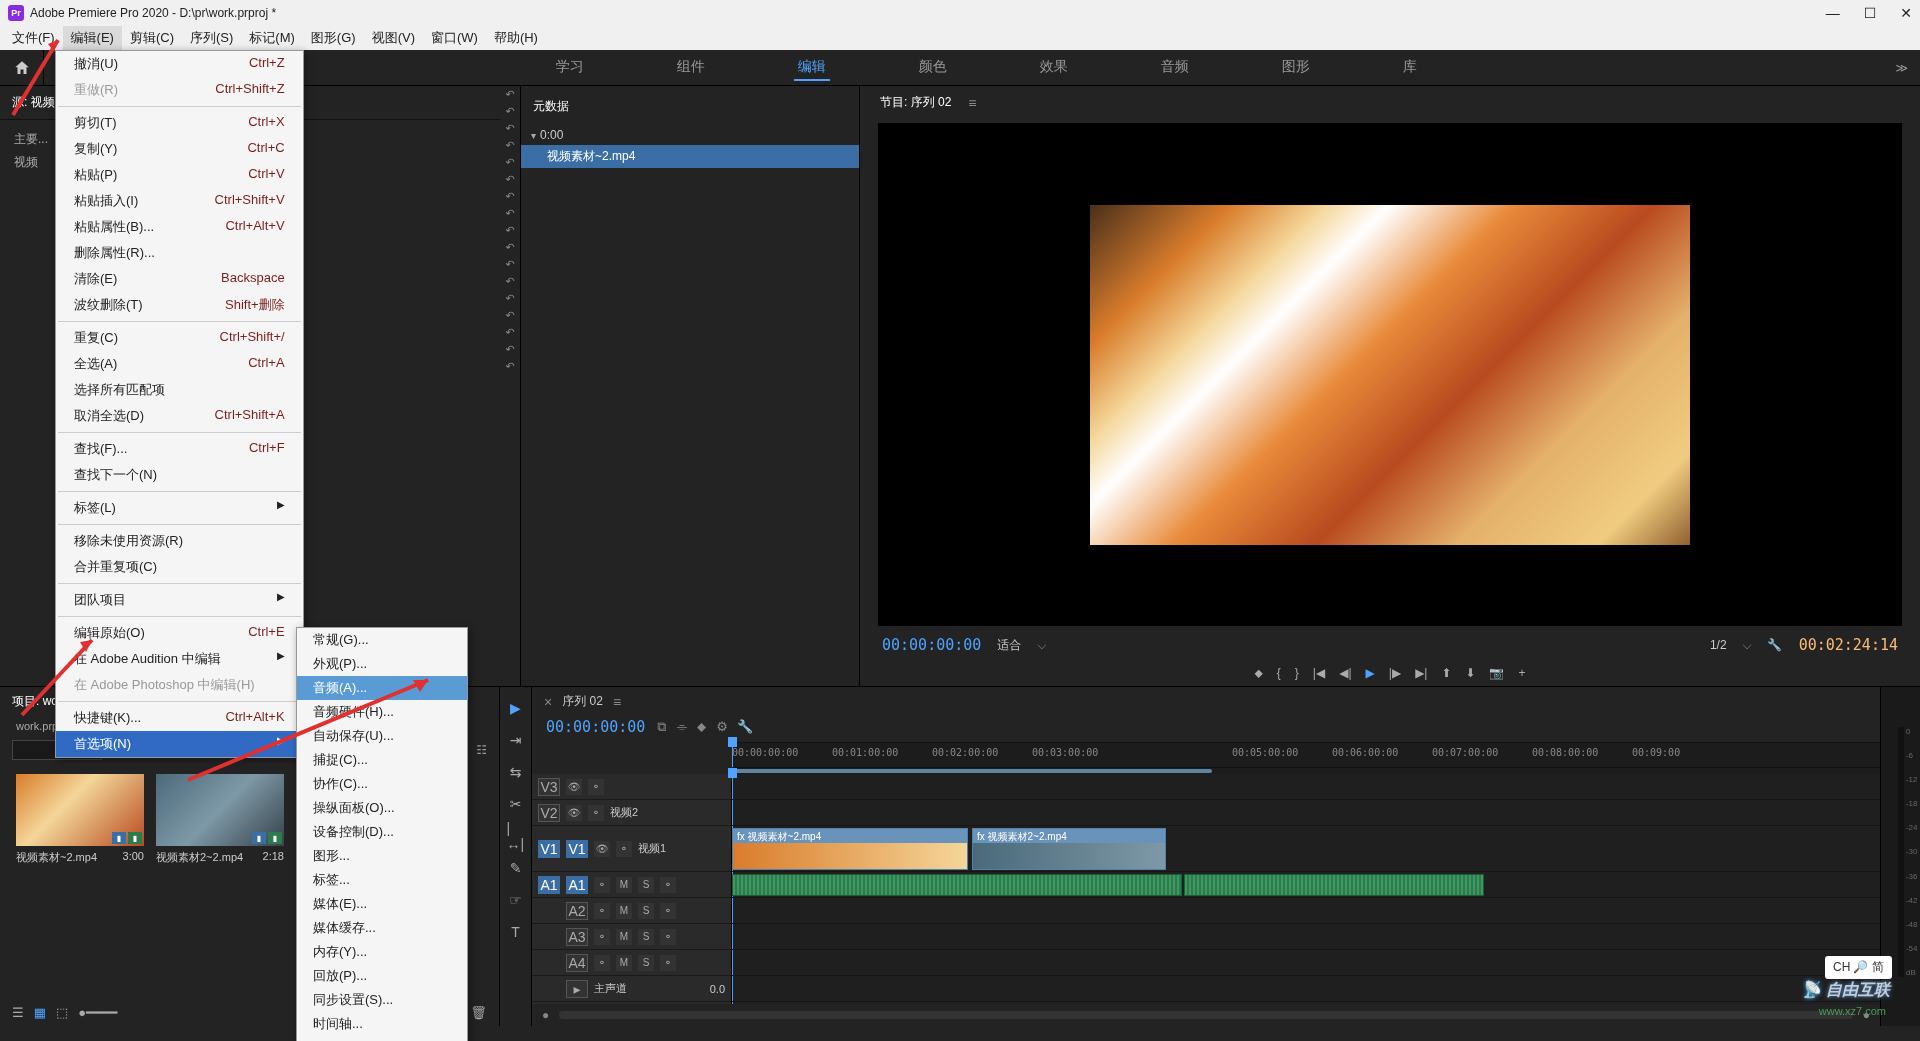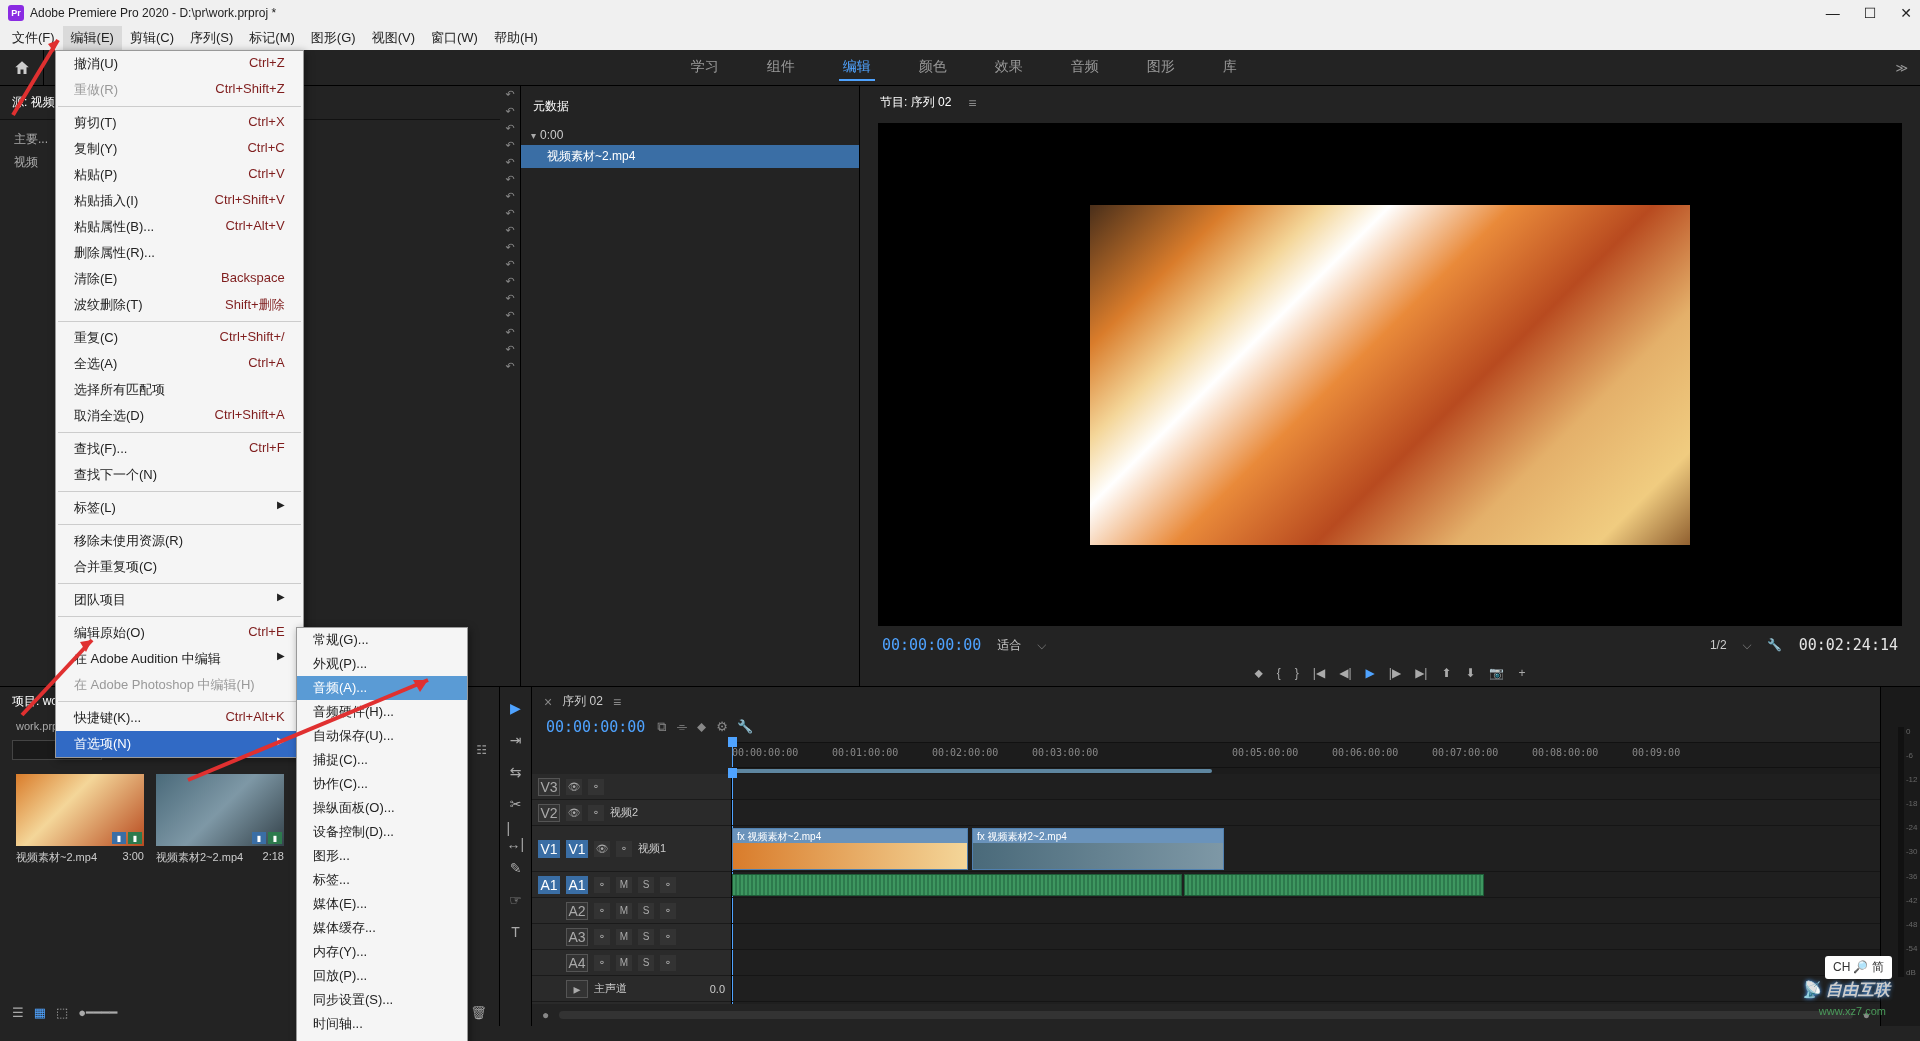--- a/index.html
+++ b/index.html
@@ -7,21 +7,21 @@
 .titlebar { height: 26px; background: #f0f0f0; display: flex; align-items: center; padding: 0 8px; color: #222; }
 .titlebar .app-icon { width: 16px; height: 16px; background: #8a2be2; border-radius: 3px; margin-right: 6px; display: flex; align-items: center; justify-content: center; color: #fff; font-size: 9px; font-weight: bold; }
 .titlebar .window-controls { margin-left: auto; display: flex; gap: 24px; }
 .titlebar .window-controls span { font-size: 14px; }
 .menubar { height: 24px; background: #f0f0f0; display: flex; align-items: center; padding: 0 4px; color: #222; font-size: 13px; }
 .menubar > div { padding: 3px 8px; cursor: default; }
 .menubar .active { background: #dadada; }
 .toolbar { height: 36px; background: #232323; display: flex; align-items: center; border-bottom: 1px solid #000; }
 .home-btn { width: 44px; height: 36px; display: flex; align-items: center; justify-content: center; border-right: 1px solid #000; }
 .workspace-tabs { flex: 1; display: flex; justify-content: center; gap: 40px; font-size: 14px; }
-.workspace-tabs > div { color: #999; padding: 3px 4px; }
+.workspace-tabs > div { color: #999; padding: 3px 4px; margin-left: 45px; }
 .workspace-tabs .active { color: #4fa3ff; border-bottom: 2px solid #4fa3ff; }
 .ws-chevron { color: #999; padding: 8px 12px; font-size: 12px; }
 .main-area { display: flex; height: 600px; }
 .left-panel { width: 500px; background: #232323; position: relative; }
 .panel-header { padding: 8px 12px; font-size: 12px; color: #ccc; display: flex; gap: 16px; border-bottom: 1px solid #111; }
 .panel-header .active { color: #fff; }
 .effect-controls { padding: 8px 14px; font-size: 12px; }
 .fx-row { display: flex; align-items: center; gap: 6px; padding: 3px 0; color: #aaa; }
 .middle-panel { flex: 0 0 340px; background: #232323; border-left: 1px solid #000; border-right: 1px solid #000; padding: 8px 0; }
 .metadata-header { padding: 4px 12px 10px; font-size: 12px; color: #fff; }
@@ -222,21 +222,21 @@
       <div class="video-frame"></div>
     </div>
     <div class="program-controls">
       <span class="timecode">00:00:00:00</span>
       <span class="fit">适合</span>
       <span style="color:#888">⌵</span>
       <span class="spacer"></span>
       <span class="zoom-select">1/2</span>
       <span style="color:#888">⌵</span>
       <span style="color:#aaa">🔧</span>
-      <span class="timecode" style="color:#e5e5e5">00:02:24:14</span>
+      <span class="timecode" style="color:#fdba74">00:02:24:14</span>
     </div>
     <div style="display:flex;justify-content:center;gap:14px;padding:6px 0;color:#aaa">
       <span>⬥</span>
       <span>{</span>
       <span>}</span>
       <span>|◀</span>
       <span>◀|</span>
       <span style="color:#4fa3ff">▶</span>
       <span>|▶</span>
       <span>▶|</span>
@@ -419,21 +419,21 @@
         <div class="playhead"></div>
         <div class="lane"></div>
         <div class="lane"></div>
         <div class="lane tall">
           <div class="clip a" style="left:0;width:236px">
             <div style="display:flex;flex-direction:column;width:100%">
               <div class="clip-label"><span>fx </span><span>视频素材~2.mp4</span></div>
               <div class="clip-thumb"></div>
             </div>
           </div>
-          <div class="clip b" style="left:240px;width:252px">
+          <div class="clip b" style="left:240px;width:194px">
             <div style="display:flex;flex-direction:column;width:100%">
               <div class="clip-label"><span>fx </span><span>视频素材2~2.mp4</span></div>
               <div class="clip-thumb"></div>
             </div>
           </div>
         </div>
         <div class="lane">
           <div class="audio-wave" style="left:0;width:450px"></div>
           <div class="audio-wave" style="left:452px;width:300px"></div>
         </div>

